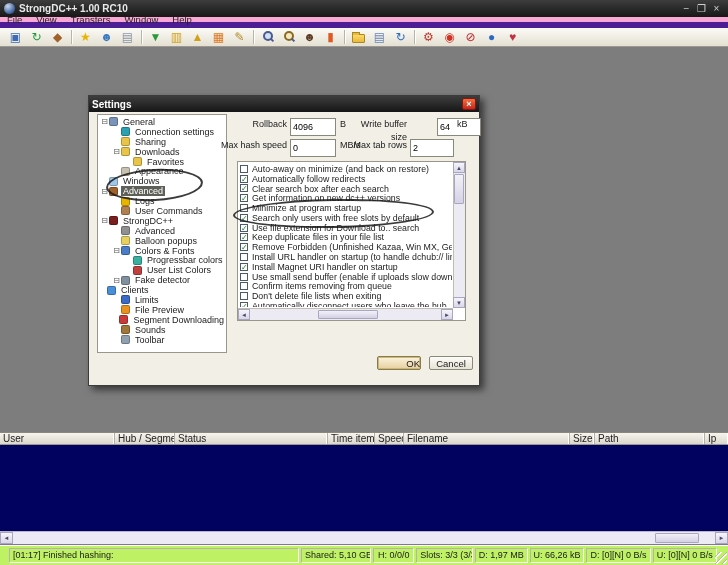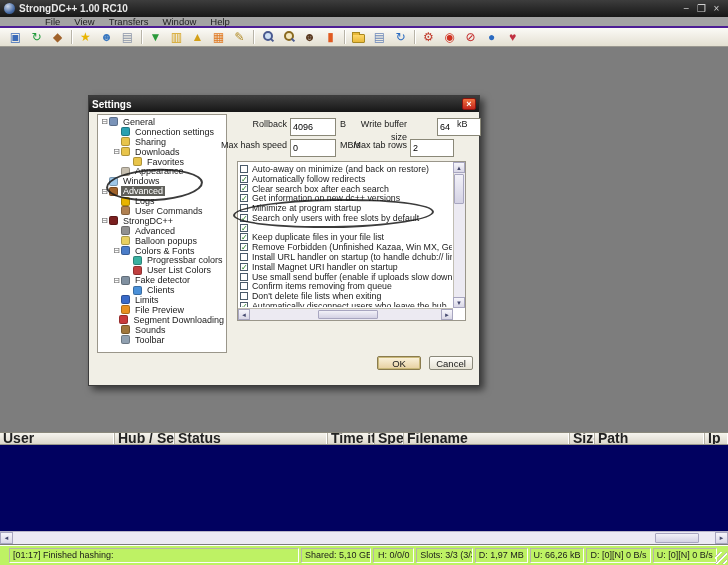--- a/index.html
+++ b/index.html
@@ -8,22 +8,22 @@
 
   
   .titlebar { position:absolute; left:0; top:0; width:728px; height:17px;
     background:linear-gradient(#3d3d3d,#171717); display:flex; align-items:center; padding:0 4px; }
   .app-ico { width:11px; height:11px; border-radius:50%;
     background:radial-gradient(circle at 35% 30%, #cfd8e8, #4a6ea8 60%, #1d3a66); margin-right:4px; }
   .titlebar .ttl { color:#e8e8e8; font-size:10px; font-weight:bold; flex:1; }
   .wbtn { color:#cfcfcf; font-size:10px; width:15px; text-align:center; cursor:default; line-height:15px; }
 
   
-  .menubar { position:absolute; left:0; top:17px; width:728px; height:11px; background:#a3a3a3;
-    display:flex; align-items:center; font-size:9.5px; color:#222; border-bottom:2px solid #4c1d95;padding-left:38px; }
+  .menubar { position:absolute; left:0; top:17px; width:728px; height:11px; background:#f9a8d4;
+    display:flex; align-items:center; font-size:9.5px; color:#222; border-bottom:6px solid #4c1d95; }
   .mitem { padding:0 7px; }
 
   
   .toolbar { position:absolute; left:0; top:28px; width:728px; height:19px;
     background:linear-gradient(#fbfaf6,#e4e0d2); border-bottom:1px solid #9a9890;
     display:flex; align-items:center; padding-left:5px; }
   .tbtn { width:21px; height:17px; display:flex; align-items:center; justify-content:center;
     font-size:12px; line-height:17px; }
   .tsep { width:1px; height:14px; background:#b8b4a8; margin:0 3px; box-shadow:1px 0 0 #fff; }
   .mag { position:relative; width:12px; height:12px; }
@@ -71,30 +71,30 @@
   .olbl { font-size:8.8px; color:#1a1a1a; }
   .vsb { position:absolute; right:0; top:0; width:12px; bottom:12px; background:#eceaf2; border-left:1px solid #c0bdb2; }
   .hsb { position:absolute; left:0; bottom:0; right:12px; height:12px; background:#eceaf2; border-top:1px solid #c0bdb2; }
   .sbtn { position:absolute; width:12px; height:11px; background:linear-gradient(#f6f5fb,#d9d7e6);
     border:1px solid #a8a6c0; color:#44486e; font-size:6px; text-align:center; line-height:10px; }
   .sthumb { position:absolute; background:linear-gradient(#f2f1f8,#d4d2e4); border:1px solid #a8a6c0; border-radius:1px; }
 
   .btn { position:absolute; top:260px; width:44px; height:14px; font-size:9.5px; text-align:center; line-height:13px;
     background:linear-gradient(#fdfcf8,#e6e2d4); border:1px solid #8a887a; border-radius:2px; color:#1a1a1a; }
   .btn.default { background:linear-gradient(#fbf3dd,#e6cf9f); border:1px solid #8a7b4e;
-    box-shadow:0 0 0 1px #c9b878 inset; }
+    box-shadow:0 0 0 1px #c9b878 inset;text-align:right; }
 
   
   .ellipse { position:absolute; border:2px solid rgba(25,25,25,0.85); border-radius:50%; z-index:50; }
 
   
   .thead { position:absolute; left:0; top:432px; width:728px; height:13px; display:flex;
     background:linear-gradient(#f6f4ee,#dcd8cc); border-top:1px solid #8a887c; border-bottom:1px solid #9a988c; }
-  .th { font-size:14px; color:#222; padding:0 3px; line-height:11px; border-right:1px solid #b4b0a4;
-    box-shadow:-1px 0 0 #fff inset; white-space:nowrap; overflow:hidden;font-weight:bold; }
+  .th { font-size:10px; color:#222; padding:0 3px; line-height:11px; border-right:1px solid #b4b0a4;
+    box-shadow:-1px 0 0 #fff inset; white-space:nowrap; overflow:hidden; }
   .th.r { }
   .tbody { position:absolute; left:0; top:445px; width:728px; height:86px; background:#010160; }
   .thscroll { position:absolute; left:0; top:531px; width:728px; height:13px; background:#eceaf4; border-top:1px solid #b8b5c8; }
 
   
   .statusbar { position:absolute; left:0; top:545px; width:728px; height:20px; background:#bef264;
     border-top:1px solid #fff; display:flex; align-items:center; padding:2px 9px; }
   .seg { height:15px; font-size:9px; color:#1a1a1a; line-height:13px; margin-right:2px;
     border:1px solid #b8b4aa; border-bottom-color:#fdfdfb; border-right-color:#fdfdfb;
     padding:0 3px; white-space:nowrap; overflow:hidden; text-align:center; }
@@ -245,21 +245,21 @@
       <div class="trow" style="padding-left:26px">
           <span class="exp"></span>
           <span class="tico" style="background:#c04040"></span>
           <span class="tlbl">User List Colors</span>
         </div>
       <div class="trow" style="padding-left:14px">
           <span class="exp">⊟</span>
           <span class="tico" style="background:#8090a0"></span>
           <span class="tlbl">Fake detector</span>
         </div>
-      <div class="trow" style="padding-left:26px">
+      <div class="trow" style="">
           <span class="exp"></span>
           <span class="tico" style="background:#4a90d8"></span>
           <span class="tlbl">Clients</span>
         </div>
       <div class="trow" style="padding-left:14px">
           <span class="exp"></span>
           <span class="tico" style="background:#3a6ac8"></span>
           <span class="tlbl">Limits</span>
         </div>
       <div class="trow" style="padding-left:14px">
@@ -318,20 +318,21 @@
         <div class="orow">
             <span class="cb"><i></i></span>
             <span class="olbl">Minimize at program startup</span>
           </div>
         <div class="orow">
             <span class="cb"><i>✓</i></span>
             <span class="olbl">Search only users with free slots by default</span>
           </div>
         <div class="orow">
             <span class="cb"><i>✓</i></span>
+            <span class="olbl">Use file extension for Download to.. search</span>
           </div>
         <div class="orow">
             <span class="cb"><i>✓</i></span>
             <span class="olbl">Keep duplicate files in your file list</span>
           </div>
         <div class="orow">
             <span class="cb"><i>✓</i></span>
             <span class="olbl">Remove Forbidden (Unfinished Kazaa, Win MX, GetRight, eMule, StrongDC++)</span>
           </div>
         <div class="orow">

